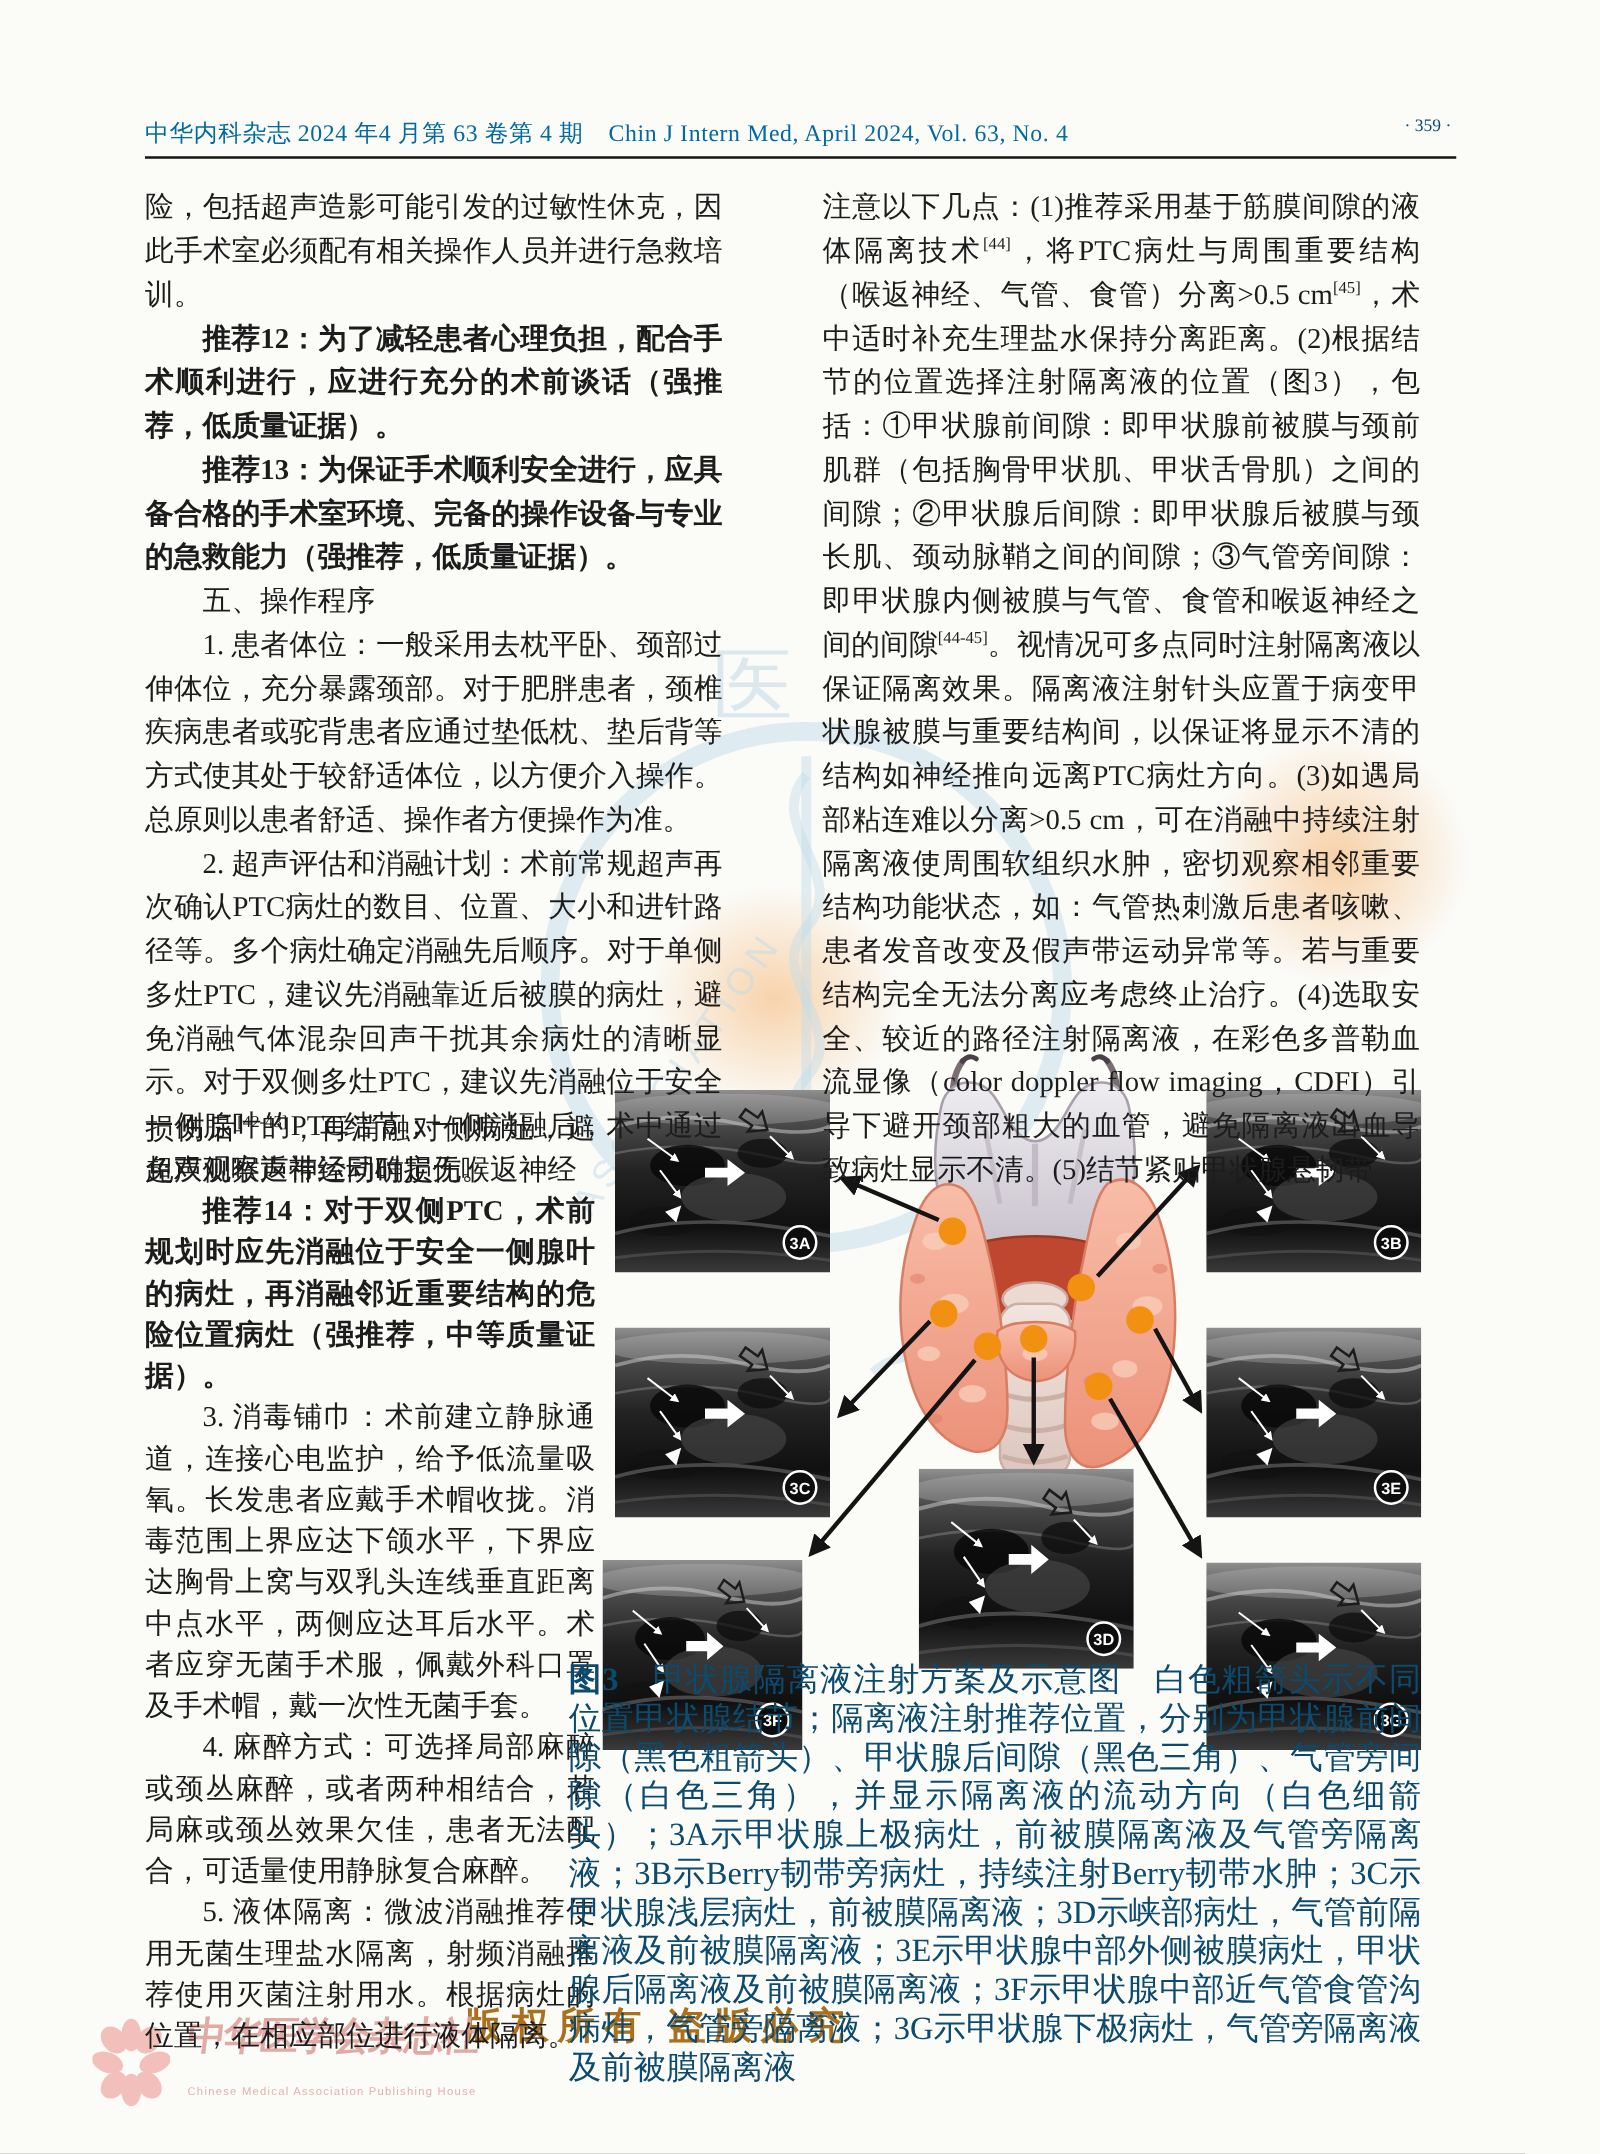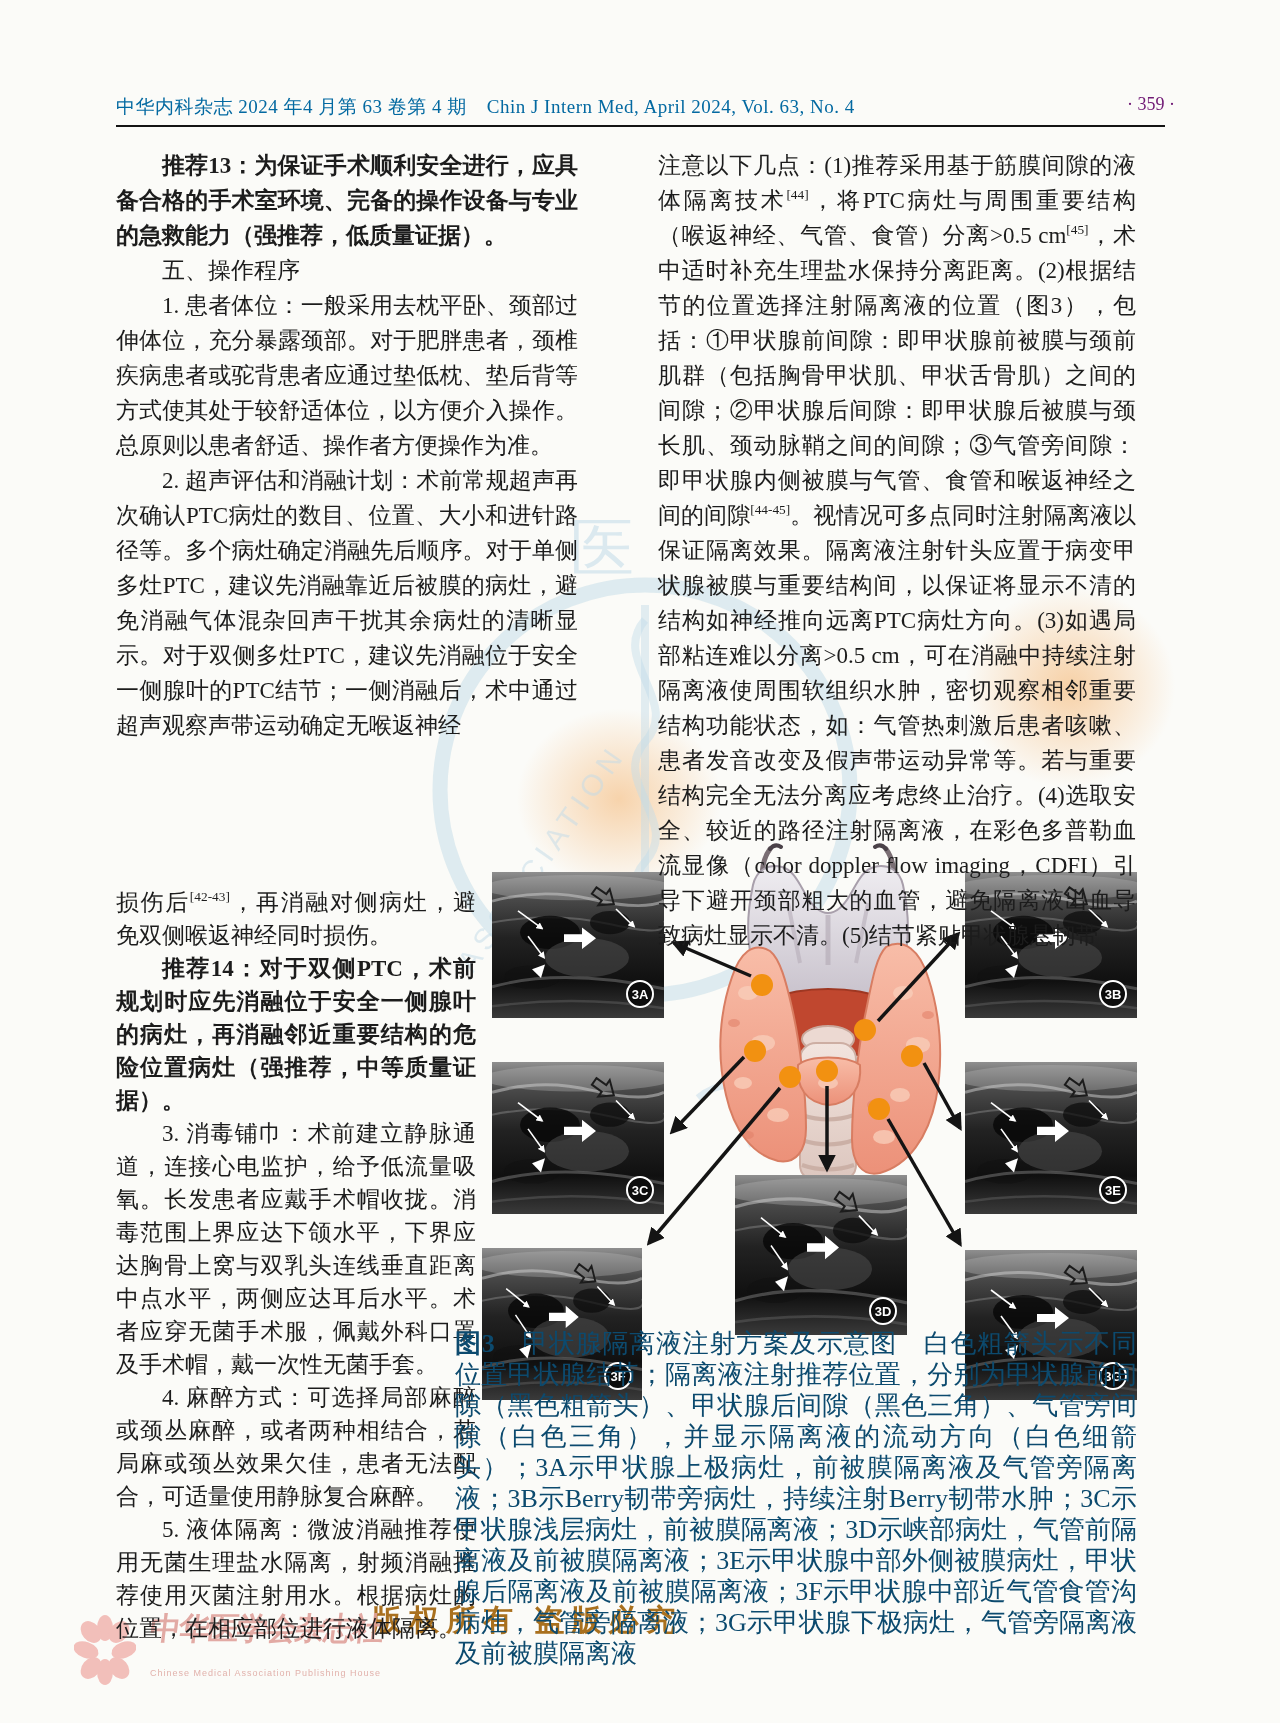--- a/index.html
+++ b/index.html
@@ -4,21 +4,21 @@
 <style>
   html,body { margin:0; padding:0; background:#9a9a9a; }
   .page {
     position:relative; width:1280px; height:1723px; margin:0 auto;
     background:#fbfbf8; overflow:hidden;
     font-family:"Liberation Serif","DejaVu Serif",serif; color:#1c1c1c;
   }
   
   .header { position:absolute; left:116px; top:94px; width:980px; font-size:19px; letter-spacing:0.5px; color:#0369a1; z-index:2; }
   .header .en { padding-left:20px; }
-  .pageno { position:absolute; right:105px; top:94px; font-size:18px; color:#701a75; z-index:2; }
+  .pageno { position:absolute; right:119px; top:94px; font-size:14px; color:#0c4a6e; z-index:2; }
   .rule { position:absolute; left:116px; top:125px; width:1049px; border-top:2.5px solid #141414; z-index:2; }
 
   
   .tb { position:absolute; text-align:justify; z-index:2; }
   .tb p { margin:0; }
   .tb p.ind { text-indent:2em; }
   .tb p.b { font-weight:bold; }
   sup { font-size:58%; line-height:0; }
   #left-a  { left:116px; top:148px; width:462px; font-size:23px; line-height:35px; }
   #left-b  { left:116px; top:886px; width:360px; font-size:23px; line-height:33px; }
@@ -65,20 +65,22 @@
     <text transform="rotate(-55 90 480)" x="8" y="492" font-size="30" letter-spacing="6" class="wmtxt" opacity="0.5">ASSOCIATION</text>
   </svg>
 
   <div class="header">
     <span>中华内科杂志 2024 年4 月第 63 卷第 4 期</span><span class="en">Chin J Intern Med, April 2024, Vol. 63, No. 4</span>
   </div>
   <div class="pageno">· 359 ·</div>
   <div class="rule"></div>
 
   <div class="tb" id="left-a">
+      <p><span>险，包括超声造影可能引发的过敏性休克，因此手术室必须配有相关操作人员并进行急救培训。</span></p>
+      <p class="ind b"><span>推荐12：为了减轻患者心理负担，配合手术顺利进行，应进行充分的术前谈话（强推荐，低质量证据）。</span></p>
       <p class="ind b"><span>推荐13：为保证手术顺利安全进行，应具备合格的手术室环境、完备的操作设备与专业的急救能力（强推荐，低质量证据）。</span></p>
       <p class="ind"><span>五、操作程序</span></p>
       <p class="ind"><span>1. 患者体位：一般采用去枕平卧、颈部过伸体位，充分暴露颈部。对于肥胖患者，颈椎疾病患者或驼背患者应通过垫低枕、垫后背等方式使其处于较舒适体位，以方便介入操作。总原则以患者舒适、操作者方便操作为准。</span></p>
       <p class="ind"><span>2. 超声评估和消融计划：术前常规超声再次确认PTC病灶的数目、位置、大小和进针路径等。多个病灶确定消融先后顺序。对于单侧多灶PTC，建议先消融靠近后被膜的病灶，避免消融气体混杂回声干扰其余病灶的清晰显示。对于双侧多灶PTC，建议先消融位于安全一侧腺叶的PTC结节；一侧消融后，术中通过超声观察声带运动确定无喉返神经</span></p>
     </div>
   <div class="tb" id="left-b">
       <p><span>损伤后</span><sup>[42-43]</sup><span>，再消融对侧病灶，避免双侧喉返神经同时损伤。</span></p>
       <p class="ind b"><span>推荐14：对于双侧PTC，术前规划时应先消融位于安全一侧腺叶的病灶，再消融邻近重要结构的危险位置病灶（强推荐，中等质量证据）。</span></p>
       <p class="ind"><span>3. 消毒铺巾：术前建立静脉通道，连接心电监护，给予低流量吸氧。长发患者应戴手术帽收拢。消毒范围上界应达下颌水平，下界应达胸骨上窝与双乳头连线垂直距离中点水平，两侧应达耳后水平。术者应穿无菌手术服，佩戴外科口罩及手术帽，戴一次性无菌手套。</span></p>
       <p class="ind"><span>4. 麻醉方式：可选择局部麻醉或颈丛麻醉，或者两种相结合，若局麻或颈丛效果欠佳，患者无法配合，可适量使用静脉复合麻醉。</span></p>

